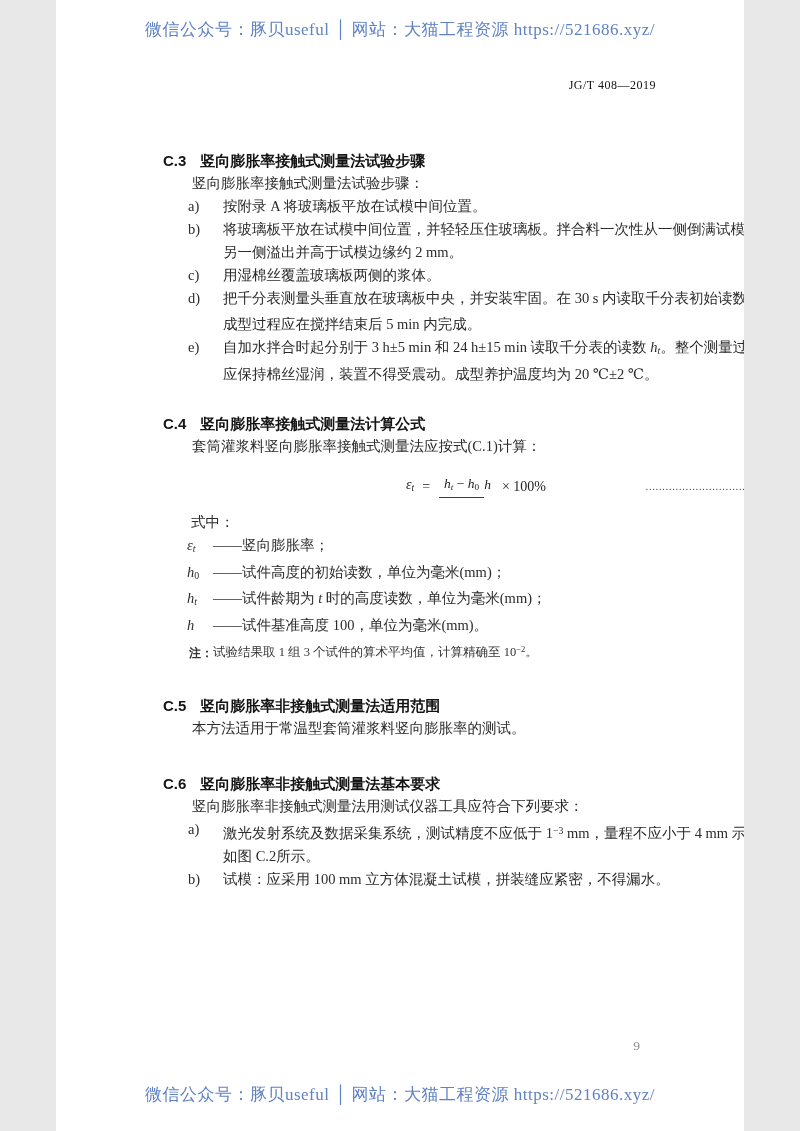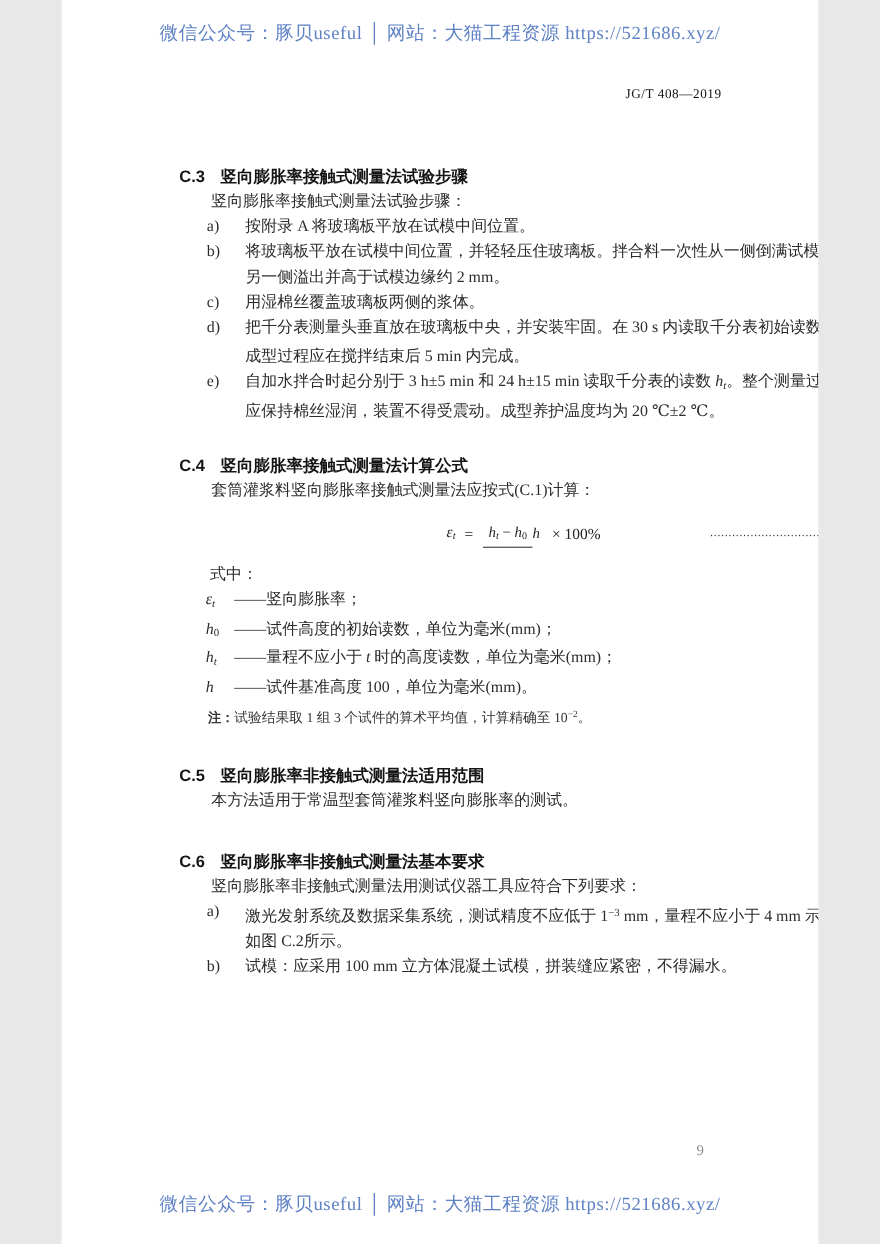--- a/index.html
+++ b/index.html
@@ -31,21 +31,21 @@
   .sec-no { margin-right:14px; }
   p.para { margin:0; }
   .indent { text-indent:29px; }
   .mt-intro { margin-top:22px; }
   .list { margin-top:0; }
   .li { position:relative; padding-left:60px; }
   .li-label { position:absolute; left:25px; top:0; }
   .sec-gap { margin-top:27px; }
   .sec-gap-lg { margin-top:33px; }
   
-  .formula-row { display:flex; margin:15px 0 11px 0; }
+  .formula-row { display:flex; align-items:center; margin:15px 0 11px 0; }
   .f-spacer { width:243px; flex:0 0 auto; }
   .f-body { display:inline-flex; align-items:center; font-size:14px; color:#222; }
   .it { font-style:italic; }
   .f-eps { margin-right:4px; }
   .f-eq { margin:0 4px; }
   .fraction { display:inline-flex; text-align:center; margin:0 5px; }
   .frac-num { border-bottom:1.3px solid #3a3a3a; padding:0 5px 1px 5px; line-height:17px; font-size:13.5px; }
   .frac-den { padding-top:1px; line-height:17px; font-size:13.5px; }
   .f-times { margin-left:6px; }
   .f-dots { flex:1 1 auto; text-align:right; white-space:nowrap; overflow:hidden; font-size:10px; color:#333; }
@@ -120,21 +120,21 @@
 
     <p class="para where">式中：</p>
     <div>
       <div class="def-row">
         <span class="def-term"><span style="font-style: italic;">ε</span><sub style="font-style: italic;">t</sub></span><span>——</span><span><span>竖向膨胀率；</span></span>
       </div>
       <div class="def-row">
         <span class="def-term"><span style="font-style: italic;">h</span><sub>0</sub></span><span>——</span><span><span>试件高度的初始读数，单位为毫米(mm)；</span></span>
       </div>
       <div class="def-row">
-        <span class="def-term"><span style="font-style: italic;">h</span><sub style="font-style: italic;">t</sub></span><span>——</span><span><span>量程不应小于 </span><span style="font-style: italic;">t</span><span> 时的高度读数，单位为毫米(mm)；</span></span>
+        <span class="def-term"><span style="font-style: italic;">h</span><sub style="font-style: italic;">t</sub></span><span>——</span><span><span>试件龄期为 </span><span style="font-style: italic;">t</span><span> 时的高度读数，单位为毫米(mm)；</span></span>
       </div>
       <div class="def-row">
         <span class="def-term"><span style="font-style: italic;">h</span></span><span>——</span><span><span>试件基准高度 100，单位为毫米(mm)。</span></span>
       </div>
     </div>
     <div class="note-row">
       <span class="note-label">注：</span><span><span>试验结果取 1 组 3 个试件的算术平均值，计算精确至 10</span><sup>−2</sup><span>。</span></span>
     </div>
 
     <div class="sec-heading sec-gap-lg">

